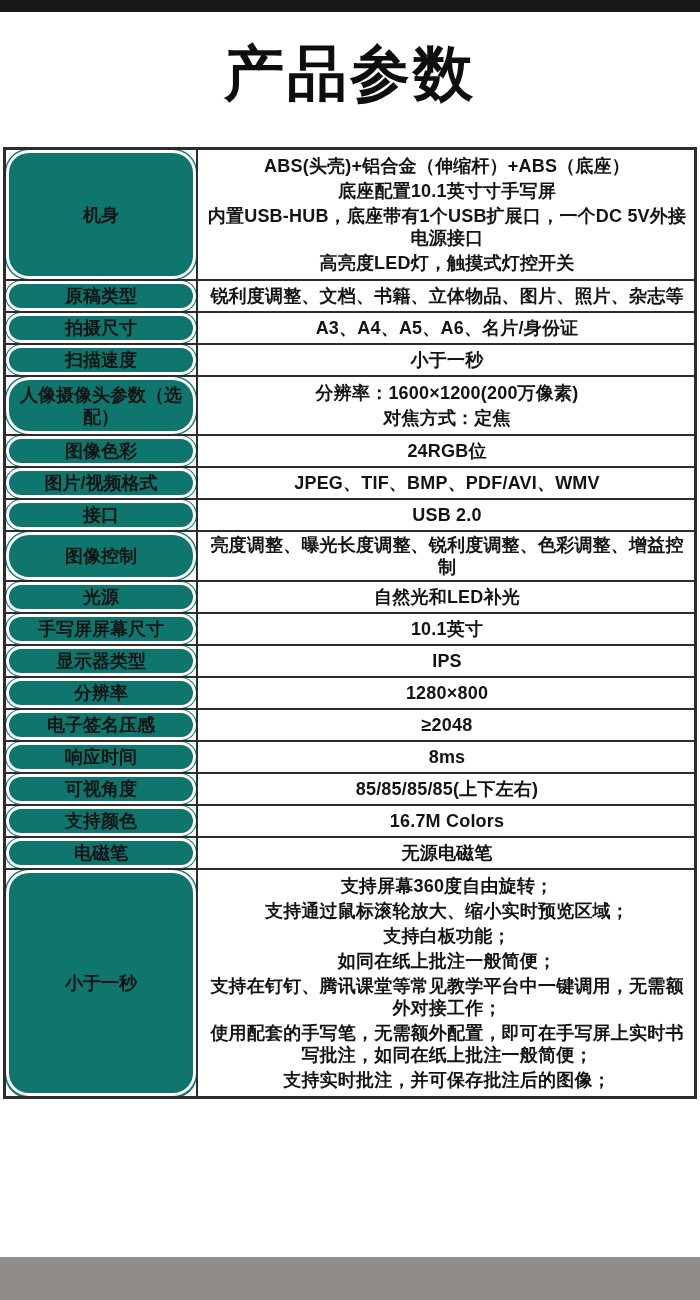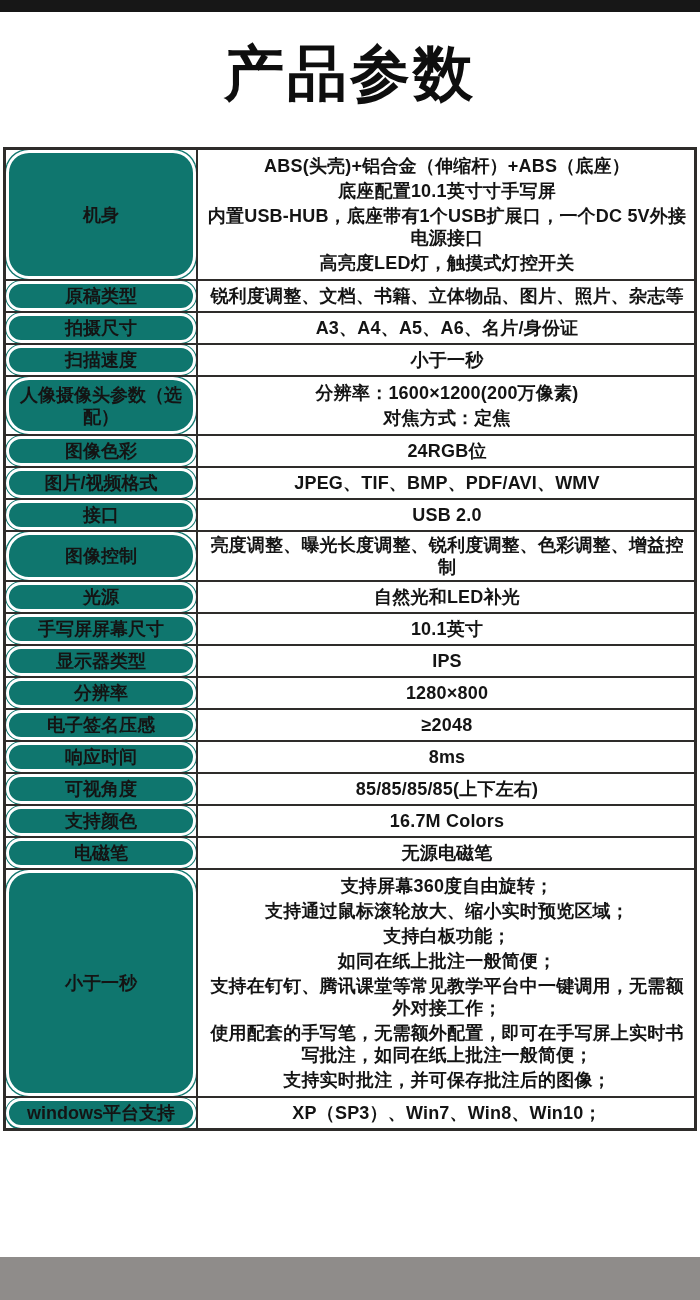--- a/index.html
+++ b/index.html
@@ -161,20 +161,16 @@
         <td class="value-cell">
           <p>支持屏幕360度自由旋转；</p>
           <p>支持通过鼠标滚轮放大、缩小实时预览区域；</p>
           <p>支持白板功能；</p>
           <p>如同在纸上批注一般简便；</p>
           <p>支持在钉钉、腾讯课堂等常见教学平台中一键调用，无需额外对接工作；</p>
           <p>使用配套的手写笔，无需额外配置，即可在手写屏上实时书写批注，如同在纸上批注一般简便；</p>
           <p>支持实时批注，并可保存批注后的图像；</p>
         </td>
       </tr>
-      <tr>
-        <td class="label-cell">windows平台支持</td>
-        <td class="value-cell">XP（SP3）、Win7、Win8、Win10；</td>
-      </tr>
     </tbody>
 </table>
 
 <div class="bottom-bar"></div>
 
 </body></html>

